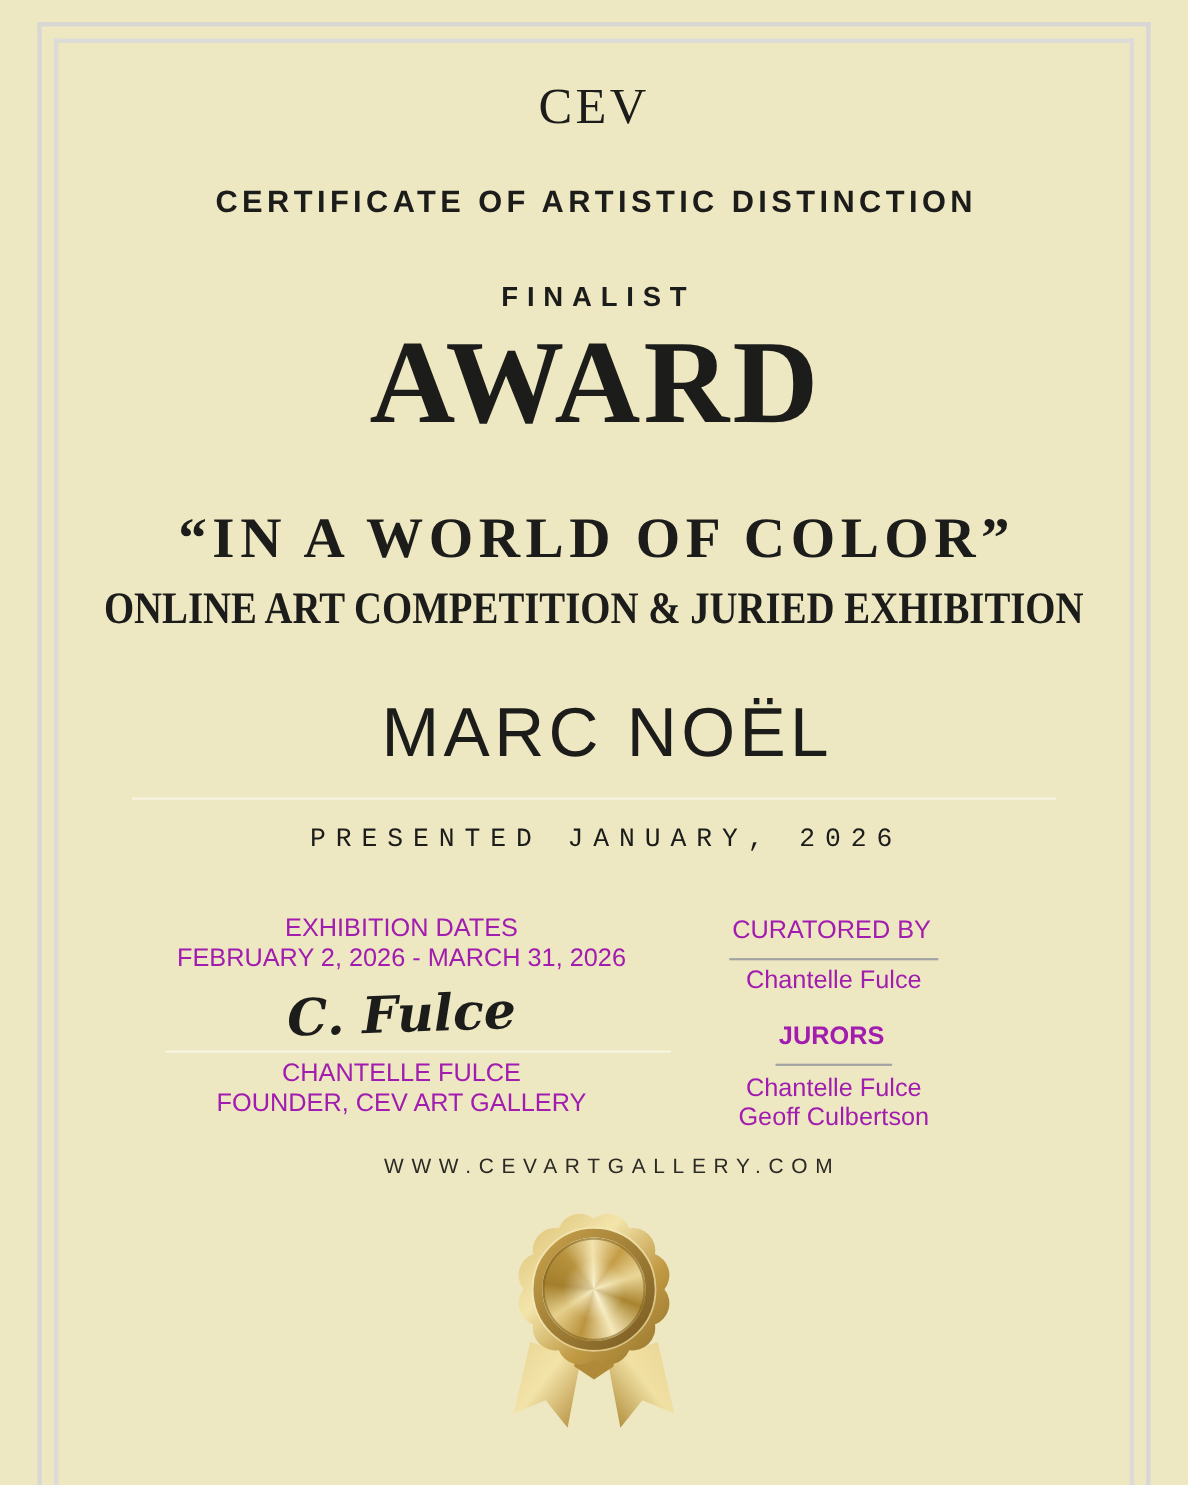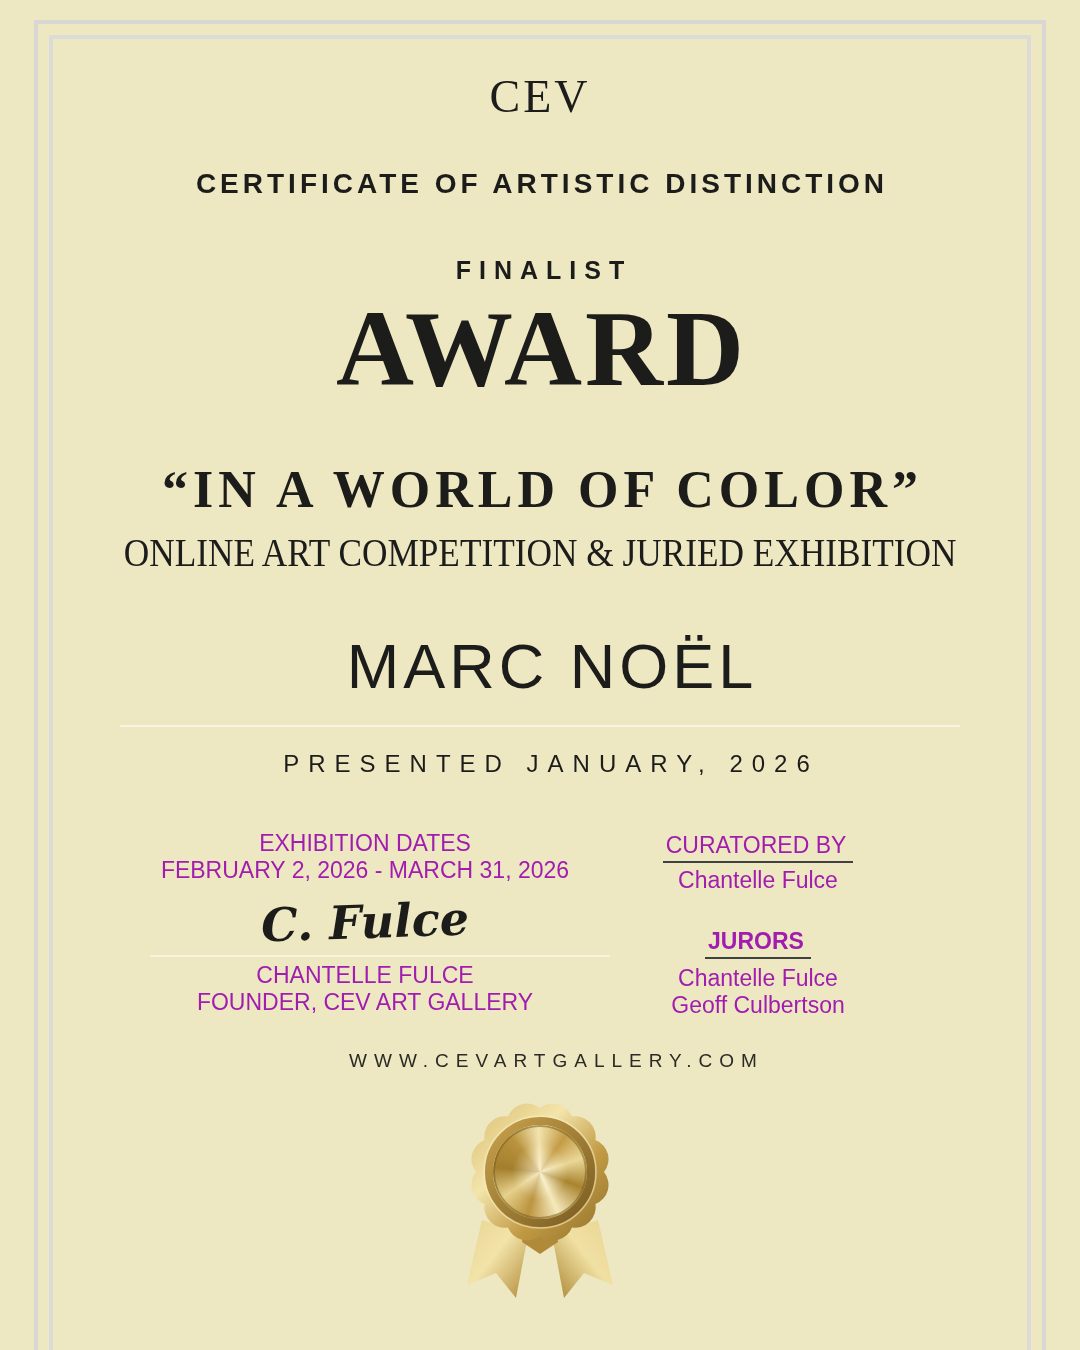--- a/index.html
+++ b/index.html
@@ -14,30 +14,30 @@
   .frame{position:absolute;border:4px solid #d8d7d4;border-bottom:none;pointer-events:none;}
   .frame.outer{left:34px;right:34px;top:20px;bottom:-10px;}
   .frame.inner{left:49px;right:49px;top:35px;bottom:-10px;border-color:#dcdbd8;}
   
   .logo-name{font-family:"Liberation Serif",serif;font-size:46px;letter-spacing:3px;font-weight:400;}
   .logo-sub{font-family:"Liberation Serif",serif;font-size:21px;margin-top:0px;letter-spacing:1px;}
   .cert-title{font-weight:700;font-size:28px;letter-spacing:4px;text-indent:4px;}
   .finalist{font-weight:700;font-size:25px;letter-spacing:8px;text-indent:8px;}
   .award{font-family:"Liberation Serif",serif;font-weight:700;font-size:108px;line-height:1;letter-spacing:3px;text-indent:3px;}
   .comp-name{font-family:"Liberation Serif",serif;font-weight:700;font-size:52px;letter-spacing:5px;text-indent:5px;}
-  .comp-sub{font-family:"Liberation Serif",serif;font-weight:400;font-size:41px;}
+  .comp-sub{font-family:"Liberation Serif",serif;font-weight:700;font-size:41px;}
   .comp-sub span{display:inline-block;transform:scaleX(0.86);transform-origin:center;white-space:nowrap;}
   .recipient{font-size:63px;letter-spacing:4px;text-indent:4px;font-weight:400;padding-left:20px;}
   .divider{position:absolute;left:120px;width:840px;height:2px;background:#f8f4e1;}
-  .presented{font-family:Liberation Sans, sans-serif;font-size:24px;letter-spacing:9px;text-indent:9px;padding-left:13px;}
+  .presented{font-family:Liberation Mono, monospace;font-size:24px;letter-spacing:9px;text-indent:9px;padding-left:13px;}
   .detail{font-size:23px;color:#a21caf;line-height:27px;}
   .col{position:absolute;text-align:center;}
   .col-left{left:115px;width:500px;}
   .col-right{left:608px;width:300px;}
-  .underlined{display:inline-block;border-bottom:2px solid #404040;padding:0 7px 2px 3px;}
+  .underlined{display:inline-block;border-bottom:2px solid #a3a3a3;padding:0 7px 12px 3px;}
   .bold{font-weight:700;}
   .signature{font-family:"DejaVu Serif",serif;font-style:italic;font-weight:700;font-size:46px;transform:rotate(-2deg);}
   .sig-line{position:absolute;left:150px;width:460px;height:2px;background:rgba(255,255,250,0.55);}
   .website{font-size:19px;letter-spacing:7px;text-indent:7px;color:#2b2a24;}
   
   .medal{position:absolute;left:420px;top:1080px;width:240px;height:250px;}
   .medal svg{position:absolute;left:0;top:0;}
   .medal-center{
     position:absolute;left:73px;top:45px;width:94px;height:94px;border-radius:50%;
     background:

